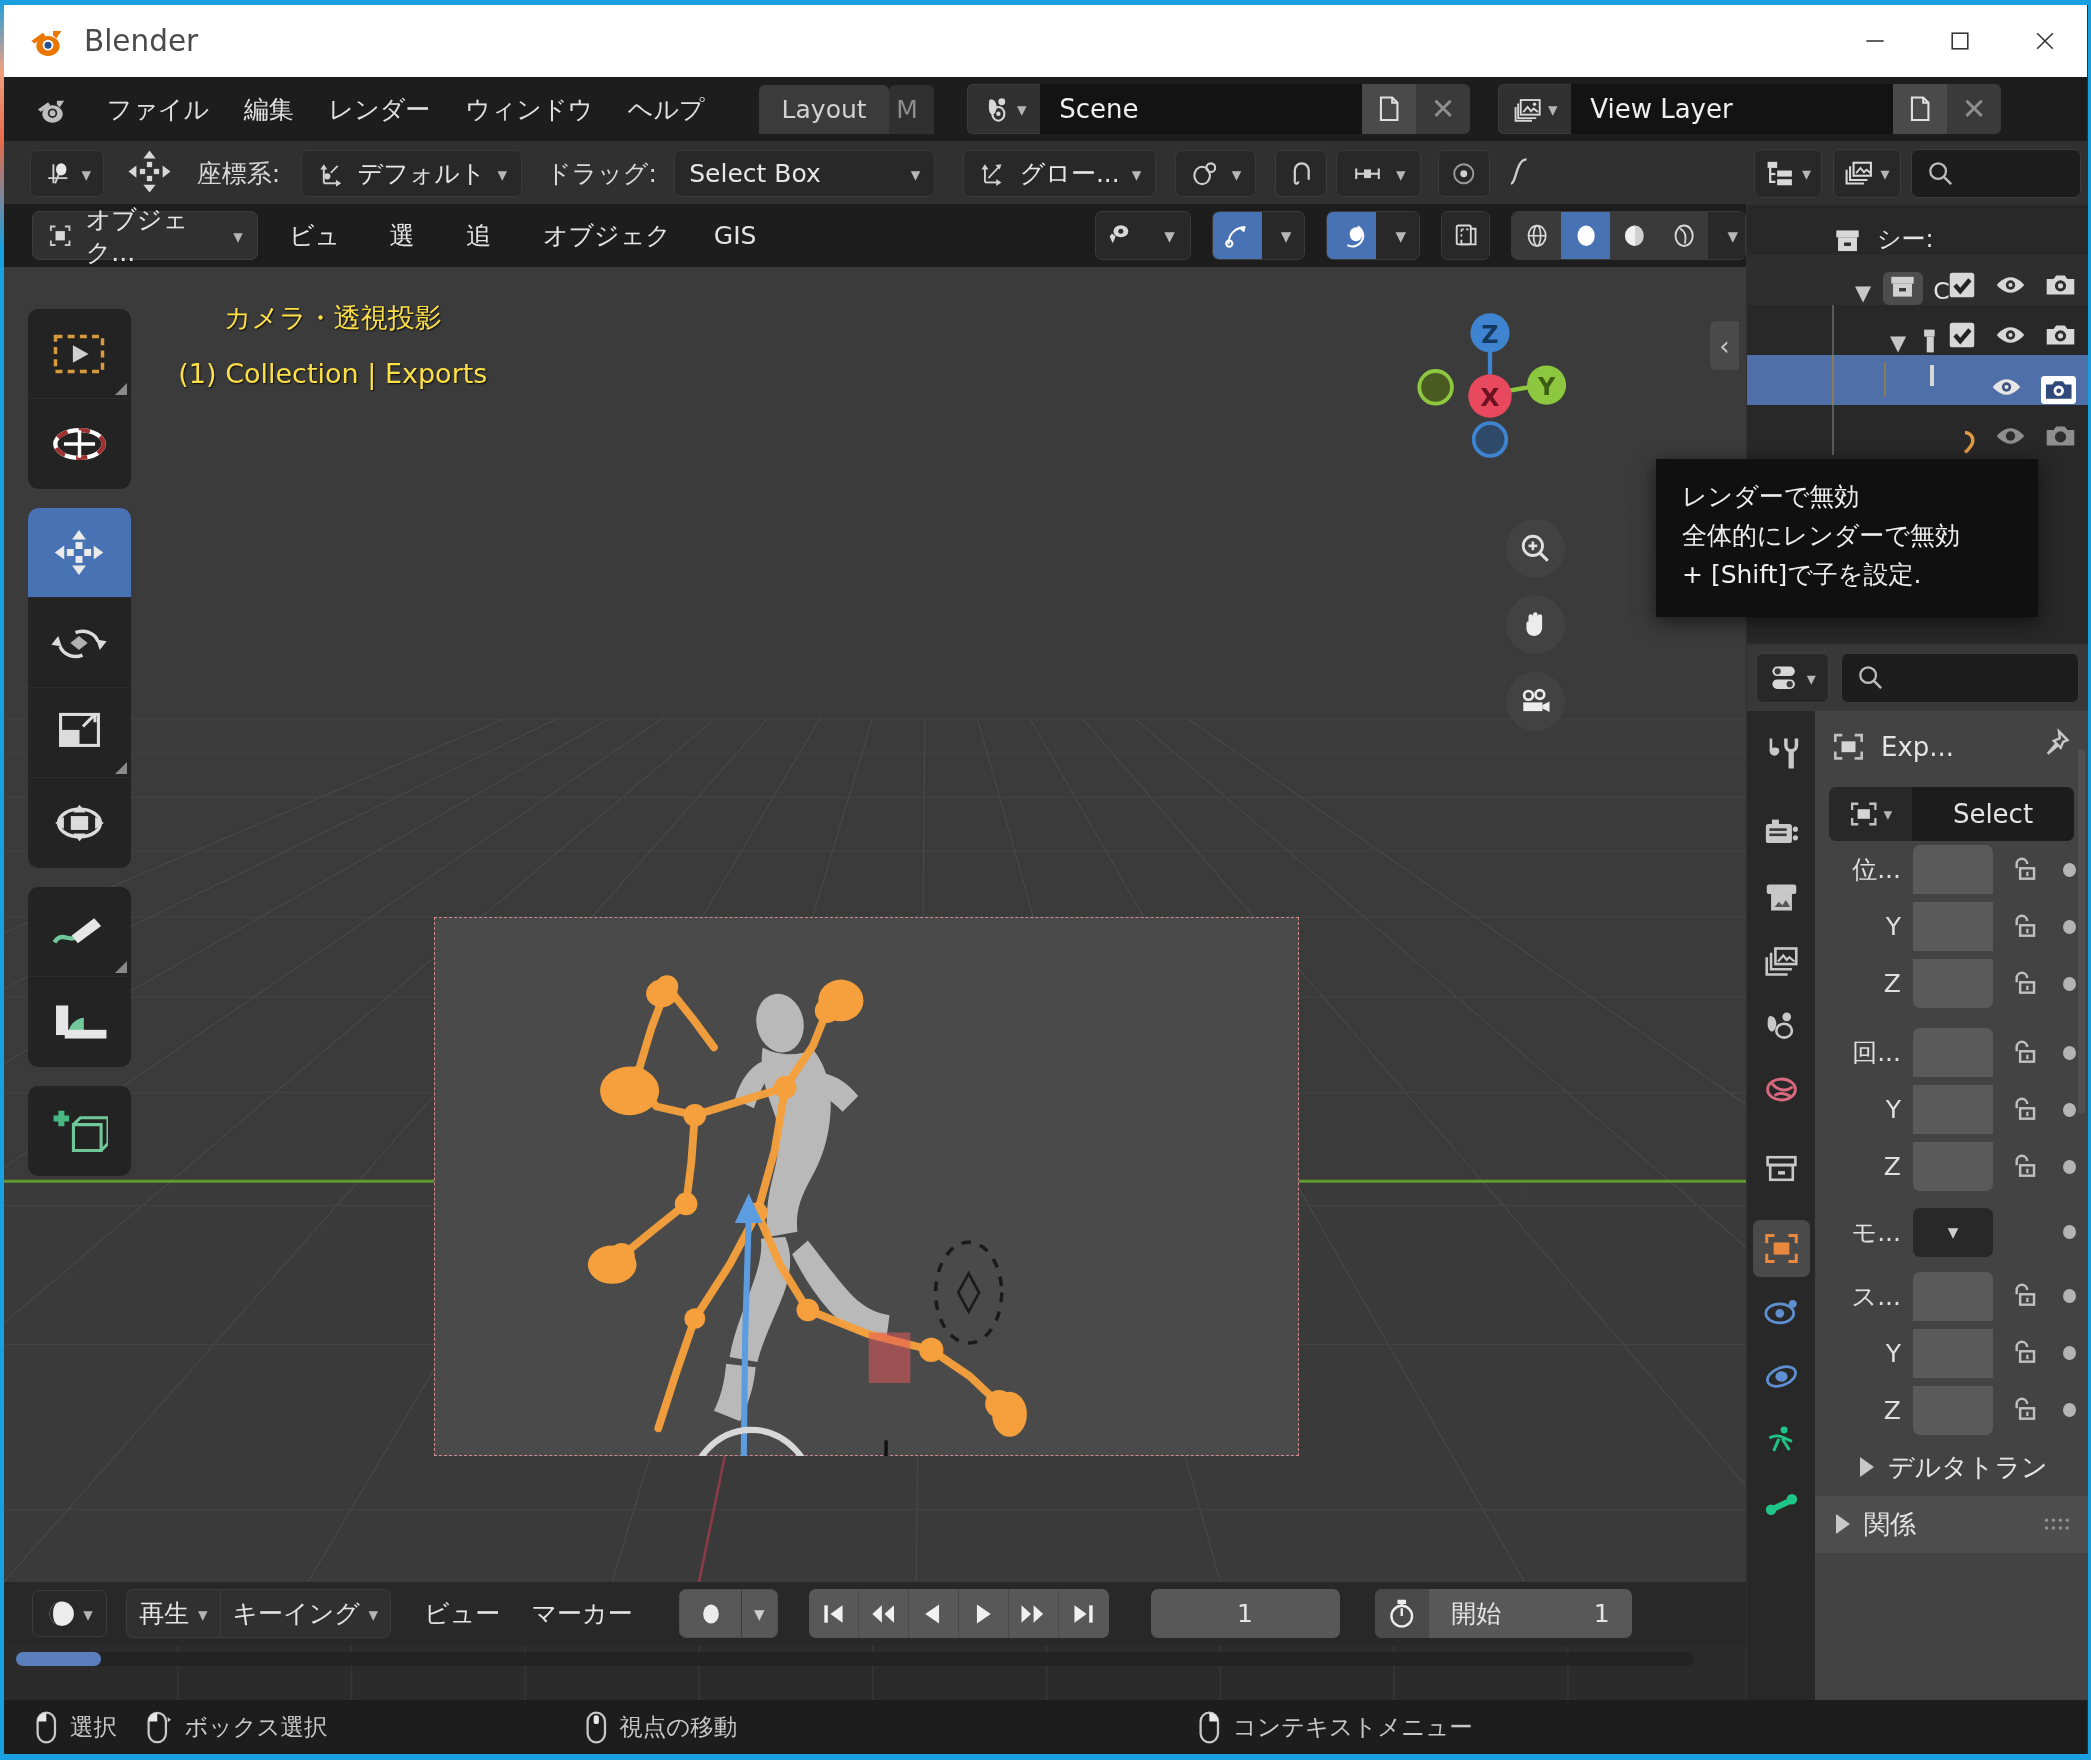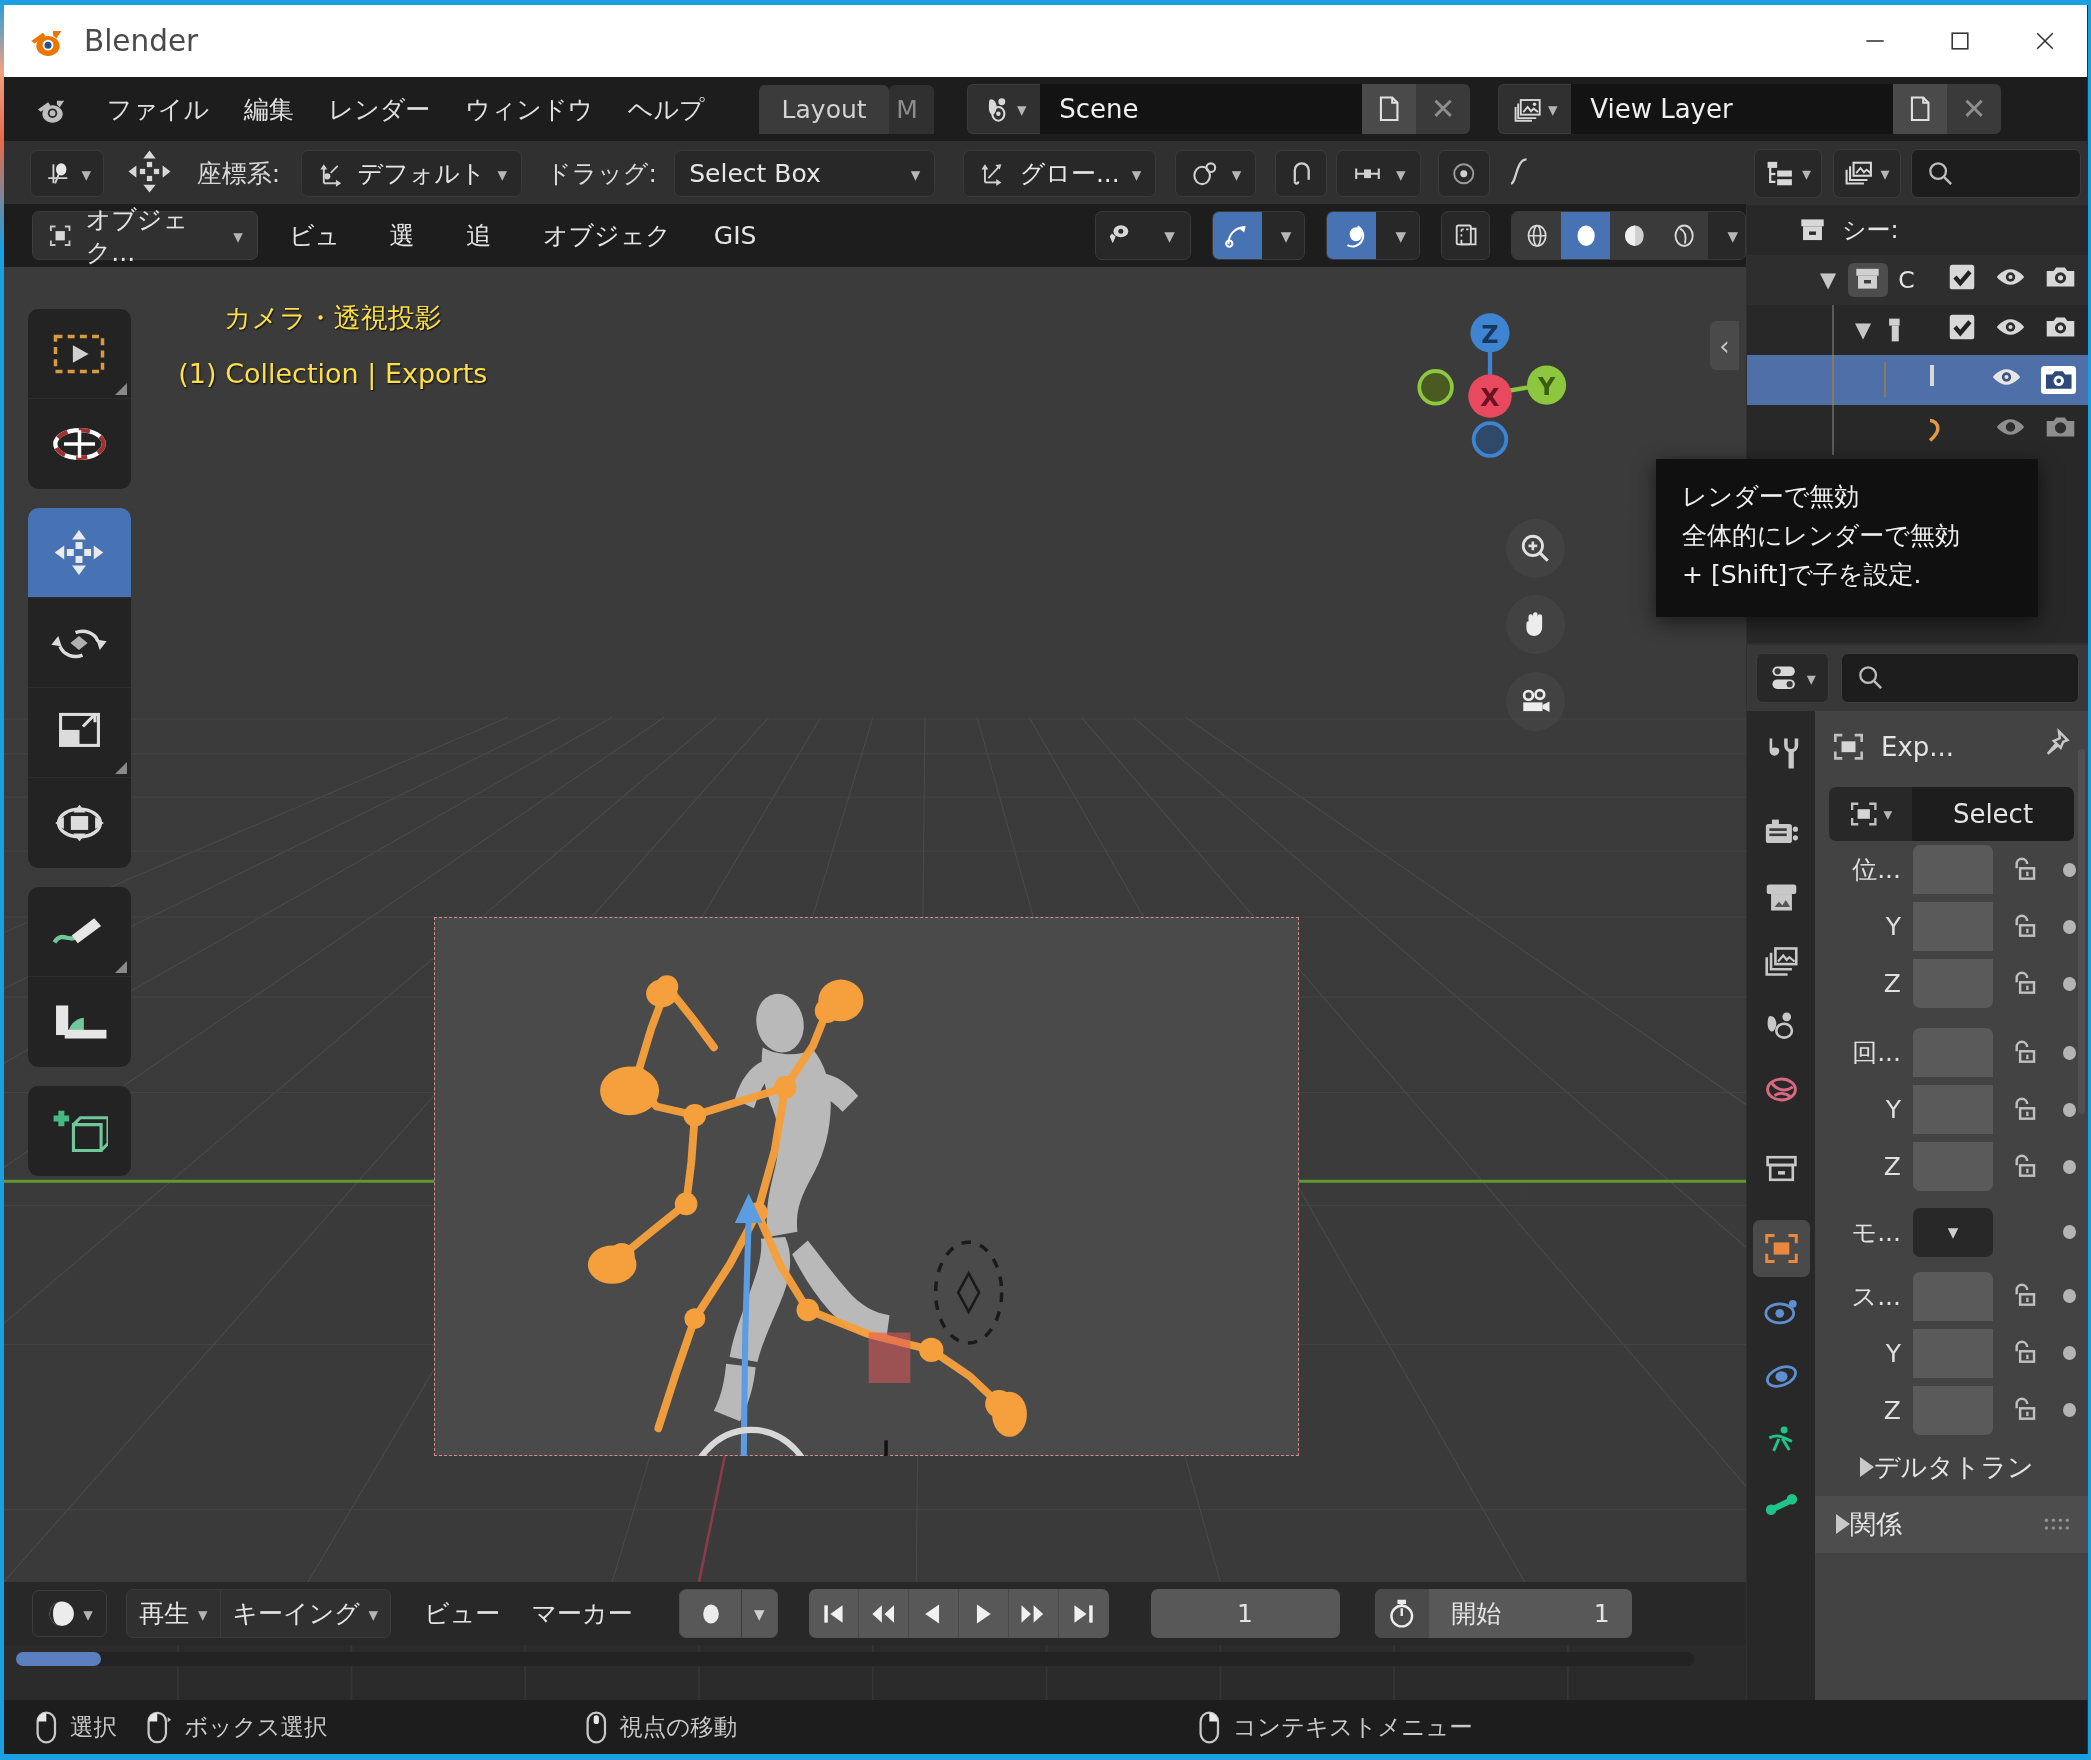--- a/index.html
+++ b/index.html
@@ -100,21 +100,21 @@
   
   .statusbar { position:absolute; left:4.3px; bottom:7px; width:2083px; height:54px; background:#1d1d1d; display:flex; align-items:center; gap:0; }
   .sb-item { display:flex; align-items:center; gap:12px; font-size:23.5px; color:#c8c8c8; }
 
   
   .outliner { position:absolute; left:1747px; top:142px; width:341px; height:501px; background:#282828; }
   .ol-header { height:63px; background:#303030; display:flex; align-items:center; padding:0 7px; gap:10.4px; }
   .ol-dd { height:49px; background:#282828; border:0.9px solid #3c3c3c; border-radius:7px; display:flex; align-items:center; padding:0 10.4px; gap:7px; }
   .ol-search { flex:1; height:49px; background:#1d1d1d; border:0.9px solid #3c3c3c; border-radius:7px; display:flex; align-items:center; padding:0 14px; }
   .ol-rows { }
-  .ol-row { height:50px; display:flex; align-items:center; position:relative; font-size:24px; }
+  .ol-row { height:50px; display:flex; align-items:flex-end; position:relative; font-size:24px;padding-left:35px; }
   .ol-row.alt { background:#2e2e2e; }
   .ol-row.sel { background:#4f6fa8; }
   .ol-rowicons { position:absolute; right:12px; display:flex; gap:19px; align-items:center; }
 
   
   .tooltip { position:absolute; left:1656px; top:459px; width:382px; padding:19px 22.6px 22.6px 26px; background:#101010; color:#efefef; font-size:25px; line-height:1.55; z-index:40; box-shadow:0 5.2px 19px rgba(0,0,0,.6); }
 
   
   .props { position:absolute; left:1747px; top:645px; width:341px; height:1055px; background:#303030; }
   .props-header { height:66px; background:#383838; display:flex; align-items:center; padding:0 8.7px; gap:12px; }
@@ -133,21 +133,21 @@
   .panel-hdr { height:61px; display:flex; align-items:center; gap:12px; padding:0 15.6px; font-size:26px; margin-top:12px; }
   .prop-row { height:57px; display:flex; align-items:center; padding:0 12px 0 15.6px; gap:12px; }
   .prop-lbl { width:75px; text-align:right; font-size:25px; color:#e0e0e0; }
   .prop-val { width:85px; height:49px; background:#5a5a5a; }
   .prop-val.top { border-radius:7px 7px 0 0; }
   .prop-val.bot { border-radius:0 0 7px 7px; }
   .prop-val.solo { border-radius:7px; }
   .prop-val.dropdown { background:#282828; border-radius:7px; display:flex; align-items:center; justify-content:center; }
   .lock { width:38px; display:flex; align-items:center; justify-content:center; }
   .dot { width:14px; height:14px; border-radius:50%; background:#b4b4b4; margin-left:10.4px; }
-  .sub-hdr { height:57px; display:flex; align-items:center; padding:0 15.6px; font-size:26px; }
+  .sub-hdr { height:57px; display:flex; align-items:center; gap:14px; padding:0 15.6px; font-size:26px; }
   .sub-hdr.band { background:#4d4d4d; }
   .grip { margin-left:auto; width:29.5px; height:19px; opacity:.55; }
   .tri { width:0;height:0;border-left:11.3px solid transparent;border-right:11.3px solid transparent;border-top:14px solid #c8c8c8; }
   .tri-r { width:0;height:0;border-top:10.4px solid transparent;border-bottom:10.4px solid transparent;border-left:14px solid #c8c8c8; }
 
   .scroll-v { position:absolute; right:1.7px; top:0; width:7px; background:#505050; border-radius:3.5px; }
 </style>
 </head>
 <body>
 

